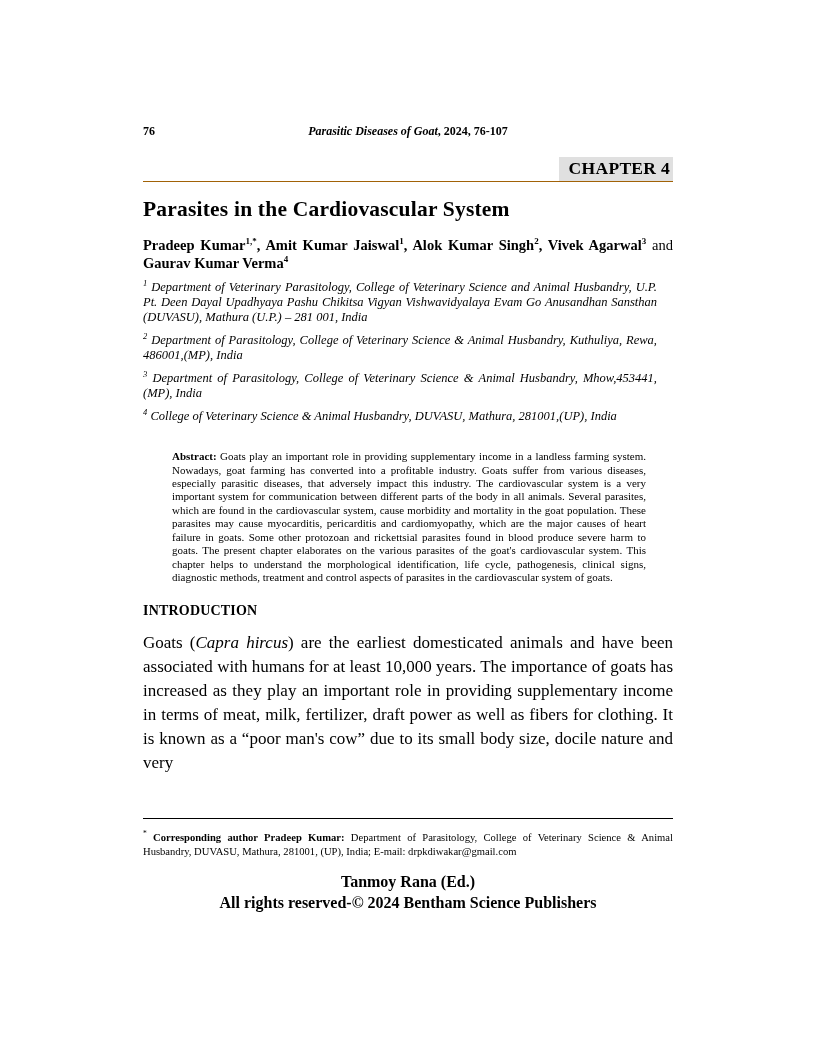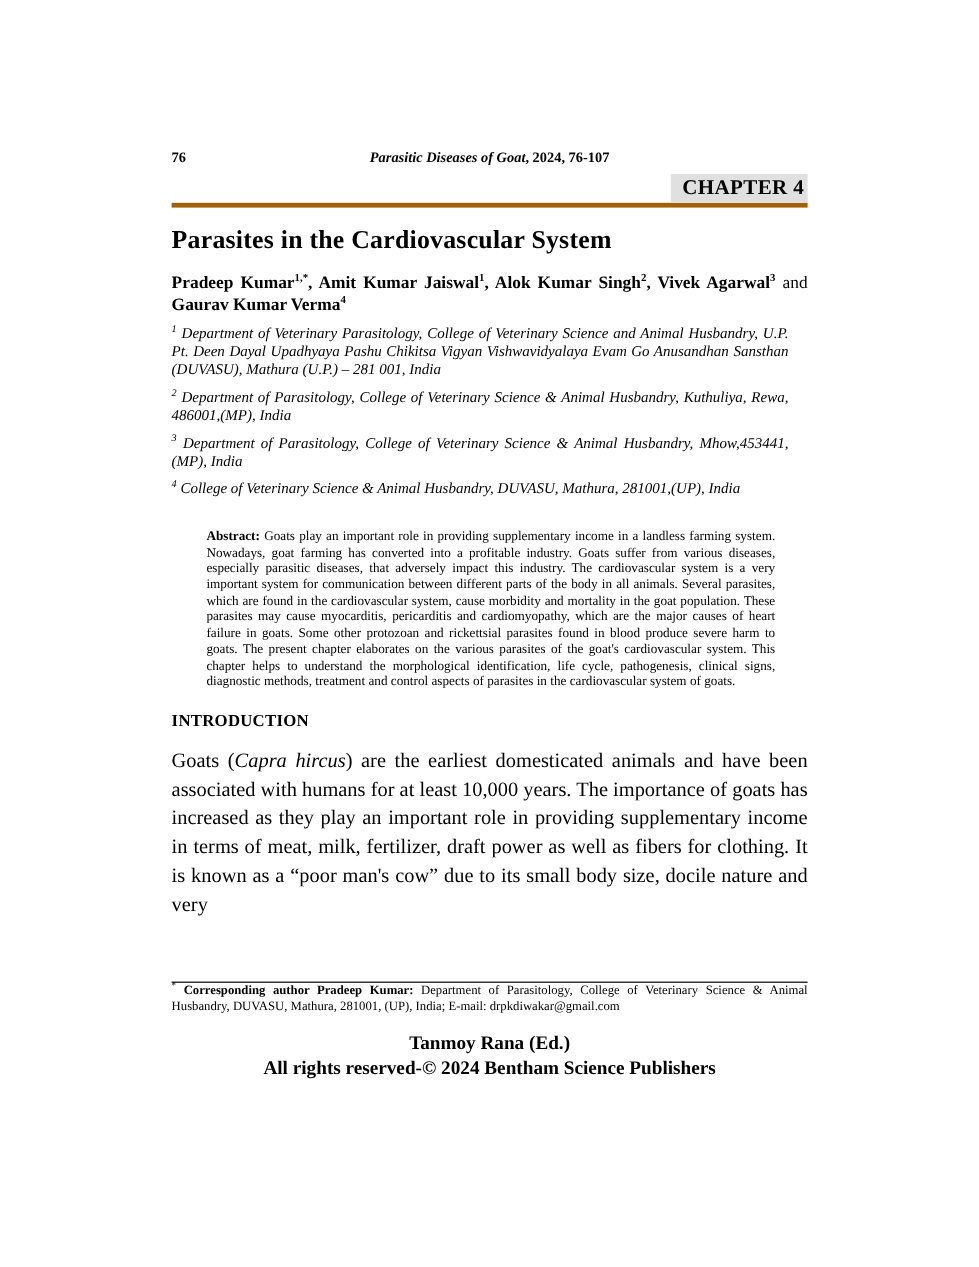--- a/index.html
+++ b/index.html
@@ -22,22 +22,22 @@
     height: 16px;
     font-size: 12px;
     font-weight: bold;
   }
   .page-number { position: absolute; left: 0; top: 0; }
   .running-title { position: absolute; left: 0; right: 0; top: 0; text-align: center; }
   .running-title .it { font-style: italic; }
 
   
   .chapter-banner {
-    margin-top: 5px;
-    border-bottom: 4px solid #a16207;
+    margin-top: 17px;
+    border-bottom: 1px solid #a16207;
     text-align: right;
   }
   .chapter-banner .chip {
     display: inline-block;
     background: #e0e0e0;
     font-weight: bold;
     font-size: 17.5px;
     padding: 1px 3px 2px 10px;
     letter-spacing: 0.3px;
   }
@@ -94,21 +94,21 @@
     text-align: justify;
     line-height: 1.41;
   }
   .body-para .it { font-style: italic; }
 
   .footnote-block {
     position: absolute;
     left: 143px; right: 143px;
     top: 818px;
     border-top: 1.5px solid #000;
-    padding-top: 0;
+    padding-top: 12px;
     font-size: 10.6px;
     line-height: 1.32;
     text-align: justify;
   }
   .footnote-block sup { font-size: 7.5px; line-height: 0; }
 
   .colophon {
     margin-top: 13px;
     text-align: center;
     font-weight: bold;

